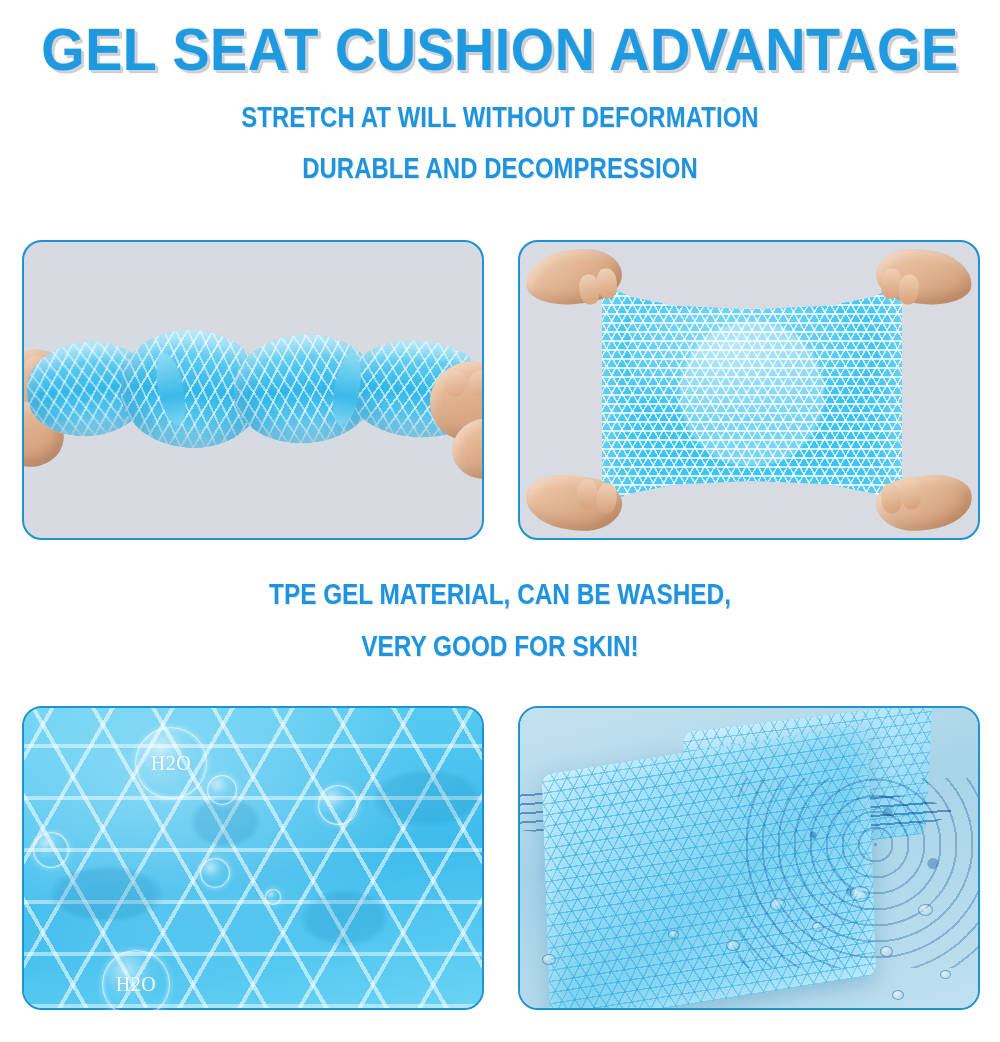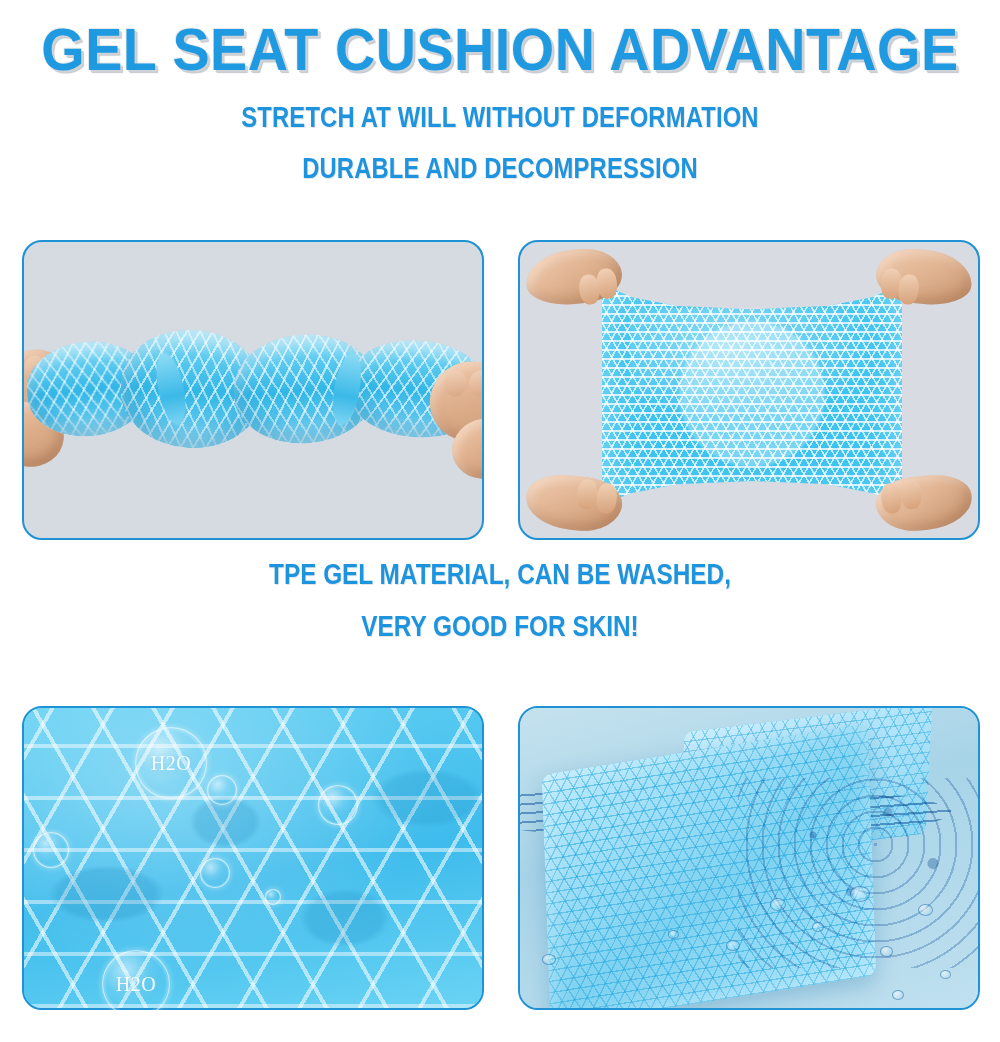--- a/index.html
+++ b/index.html
@@ -48,21 +48,21 @@
     line-height: 1.0;
     text-shadow: 1px 1px 0 #e2e5e8;
   }
   .sub1 { padding-top: 23px; }
   .sub2 { padding-top: 22px; }
 
   
   .mid-caption {
     position: absolute;
     left: 0; right: 0;
-    top: 560px;
+    top: 580px;
     text-align: center;
   }
   .mid-line {
     margin: 0;
     font-size: 29px;
     font-weight: bold;
     color: #1f94de;
     transform: scaleX(0.84);
     white-space: nowrap;
     line-height: 1.0;

